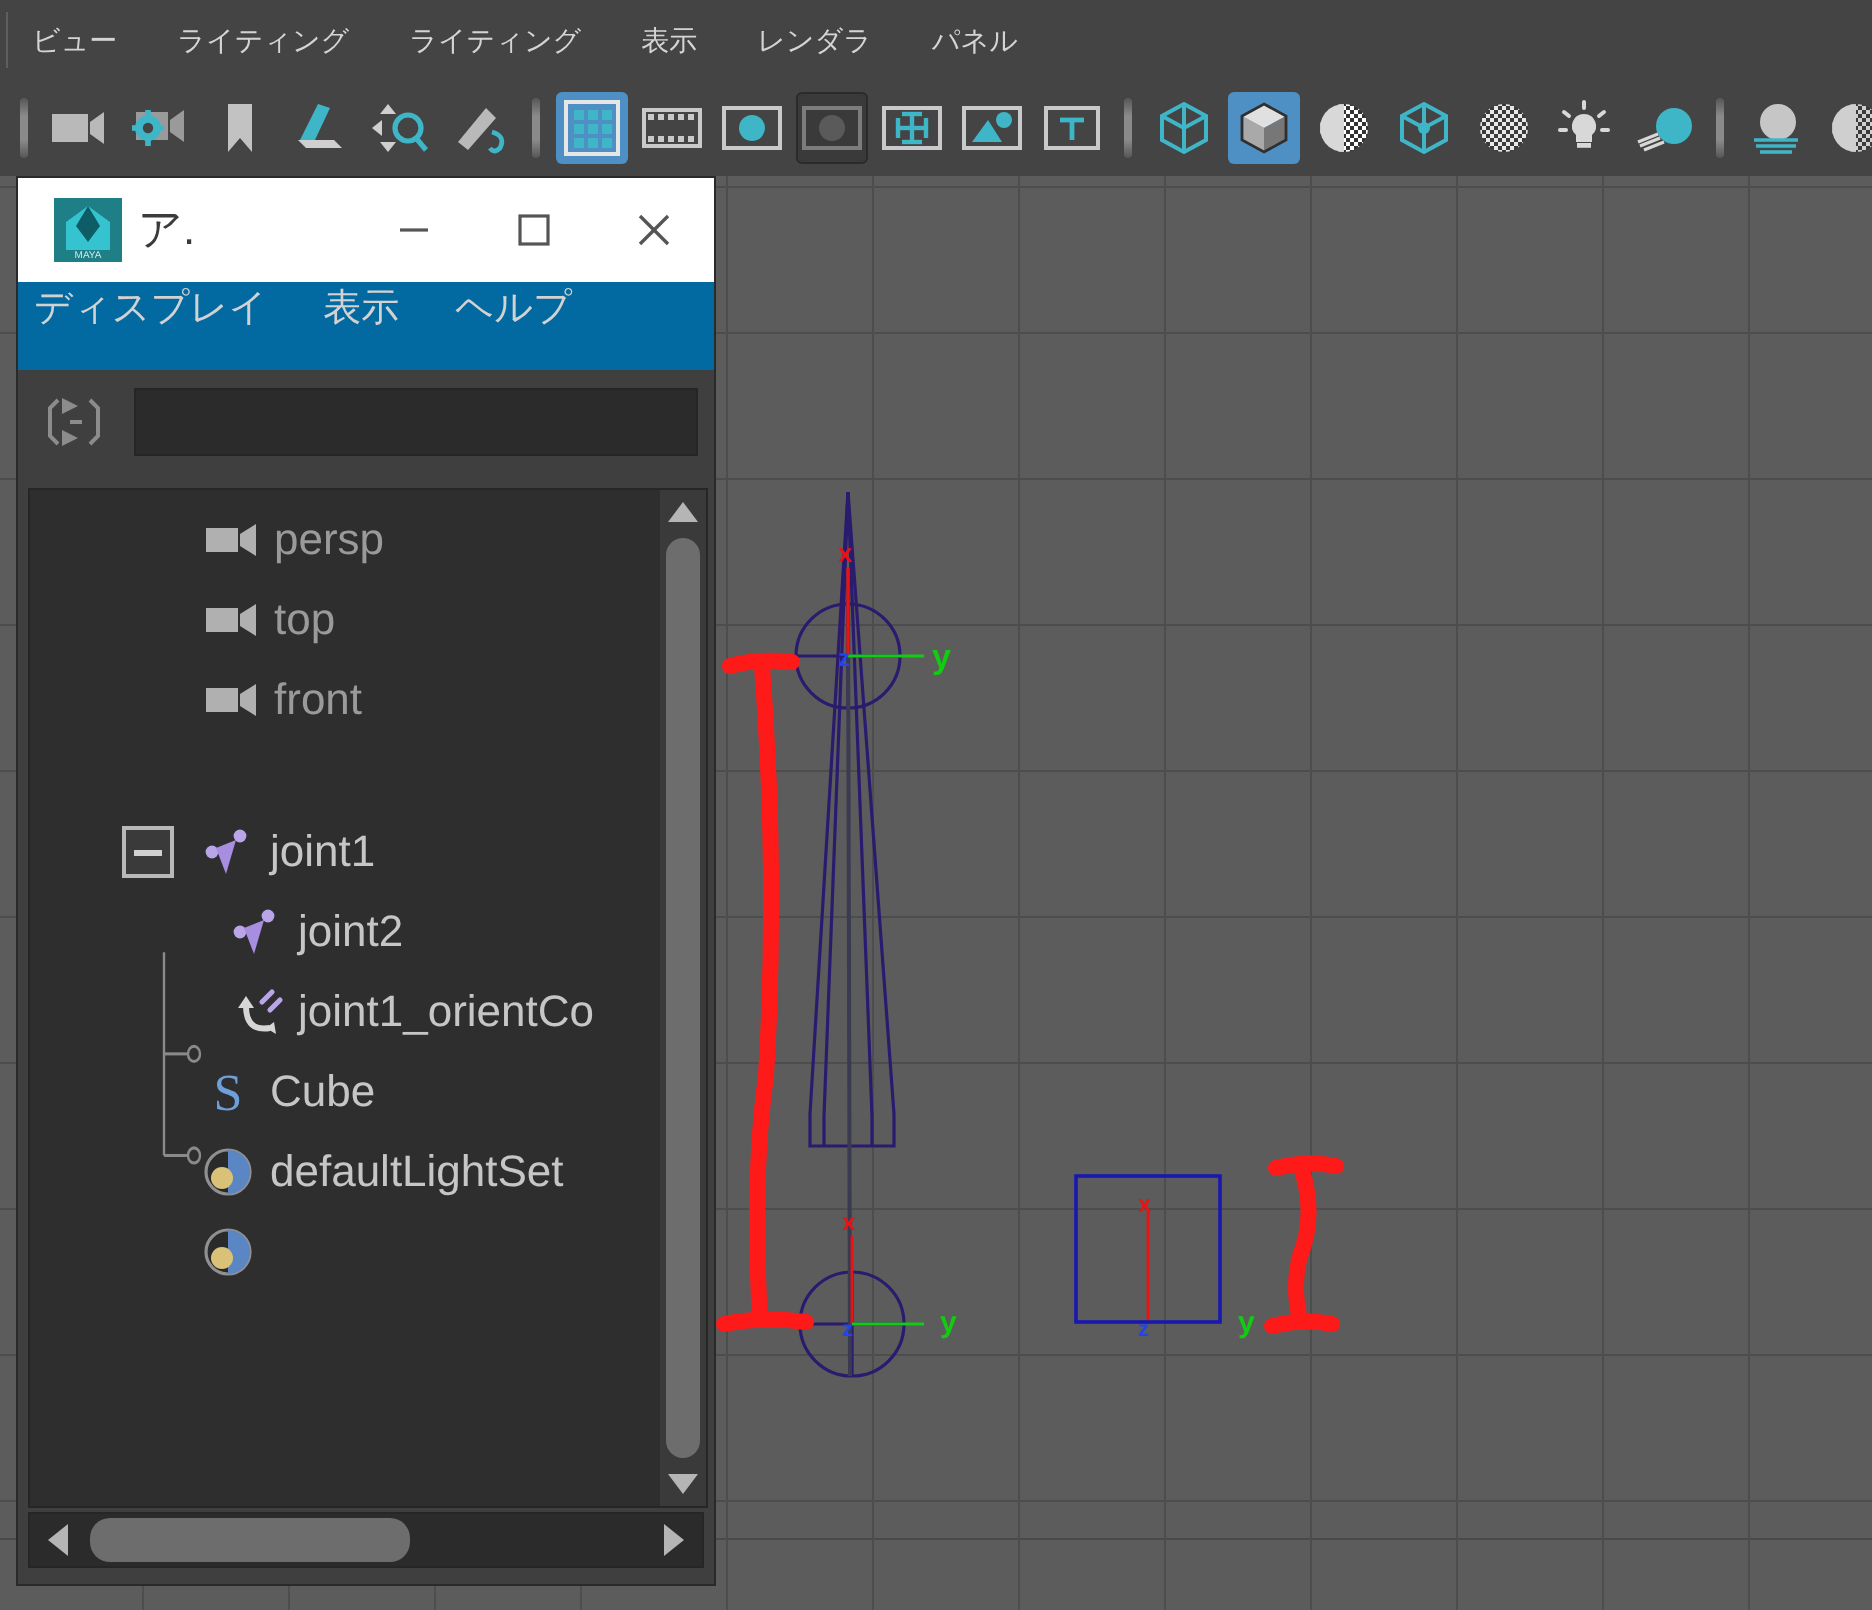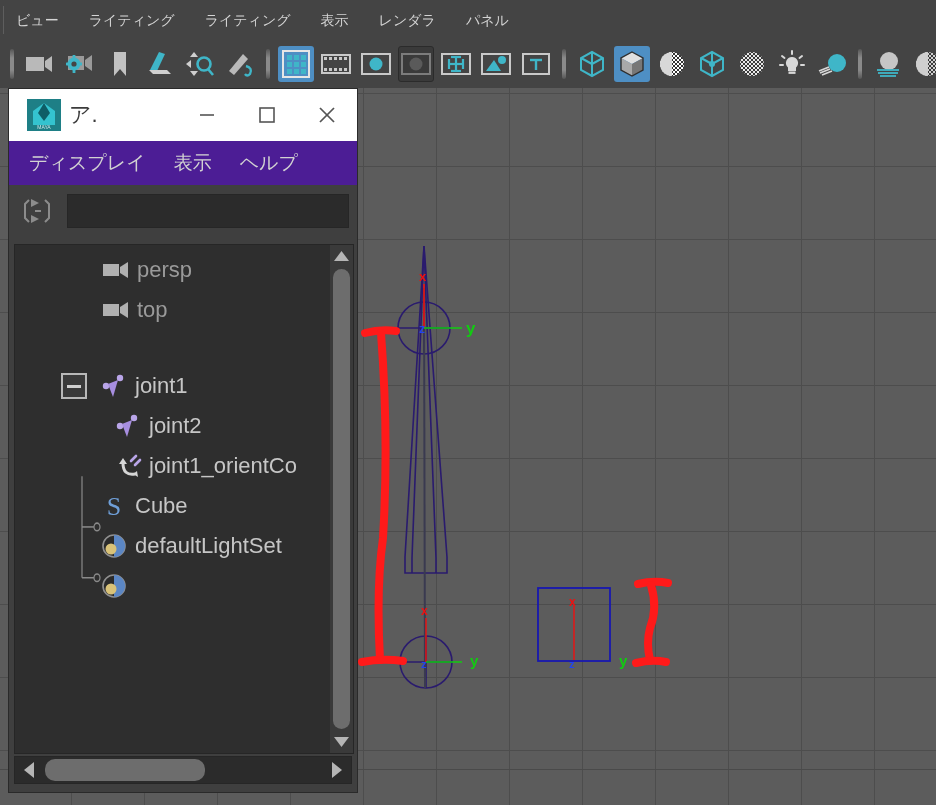--- a/index.html
+++ b/index.html
@@ -99,23 +99,23 @@
     color: #3b3b3b; font-size: 22px; margin-left: 8px; white-space: nowrap;
   }
   .win-btns { position: absolute; right: 0; top: 0; height: 52px; display: flex; }
   .win-btn {
     width: 60px; height: 52px;
     display: flex; align-items: center; justify-content: center;
     cursor: default;
   }
 
   .outliner-menubar {
-    height: 44px; background: #4c1d95;
-    display: flex; align-items: center;
-    padding-left: 20px;
+    height: 44px; background: #0369a1;
+    display: flex; 
+    padding-left: 8px;
   }
   .om-item {
     color: #d2d2d2; font-size: 19px; margin-right: 28px;
     white-space: nowrap; cursor: default;
   }
 
   .filter-row {
     height: 52px; background: #3f3f3f;
     display: flex; align-items: center;
     padding: 0 8px 0 10px;
@@ -583,20 +583,29 @@
         <div class="tree-row indent-0">
           <span class="node-icon">
             <svg width="28" height="16" viewBox="0 0 28 16">
                 <rect x="0" y="2" width="16" height="12" fill="#b0b0b0"></rect>
                 <path d="M17 5 L25 0 L25 16 L17 11 Z" fill="#b0b0b0"></path>
               </svg>
           </span>
           <span class="node-label label-dim">top</span>
         </div>
 
+        <div class="tree-row indent-0">
+          <span class="node-icon">
+            <svg width="28" height="16" viewBox="0 0 28 16">
+                <rect x="0" y="2" width="16" height="12" fill="#b0b0b0"></rect>
+                <path d="M17 5 L25 0 L25 16 L17 11 Z" fill="#b0b0b0"></path>
+              </svg>
+          </span>
+          <span class="node-label label-dim">front</span>
+        </div>
 
 
         <div class="tree-row indent-tog">
           <span class="toggle-box">
               <i></i>
             </span>
           <span class="node-icon">
             <svg width="28" height="26" viewBox="0 0 28 26">
               <circle cx="19" cy="5" r="3.2" fill="#b9a5e8"></circle>
               <circle cx="5" cy="13" r="3.2" fill="#b9a5e8"></circle>

